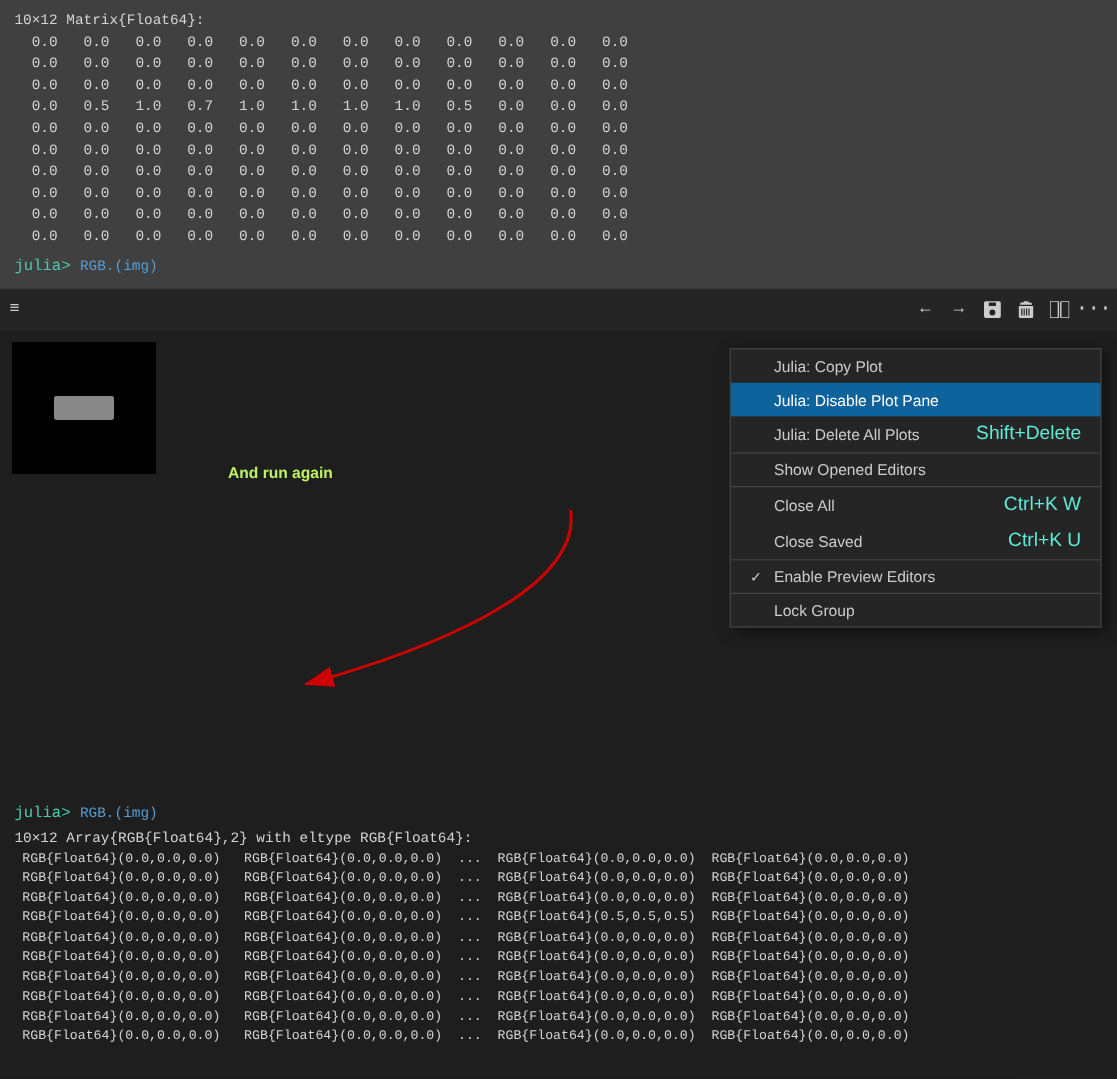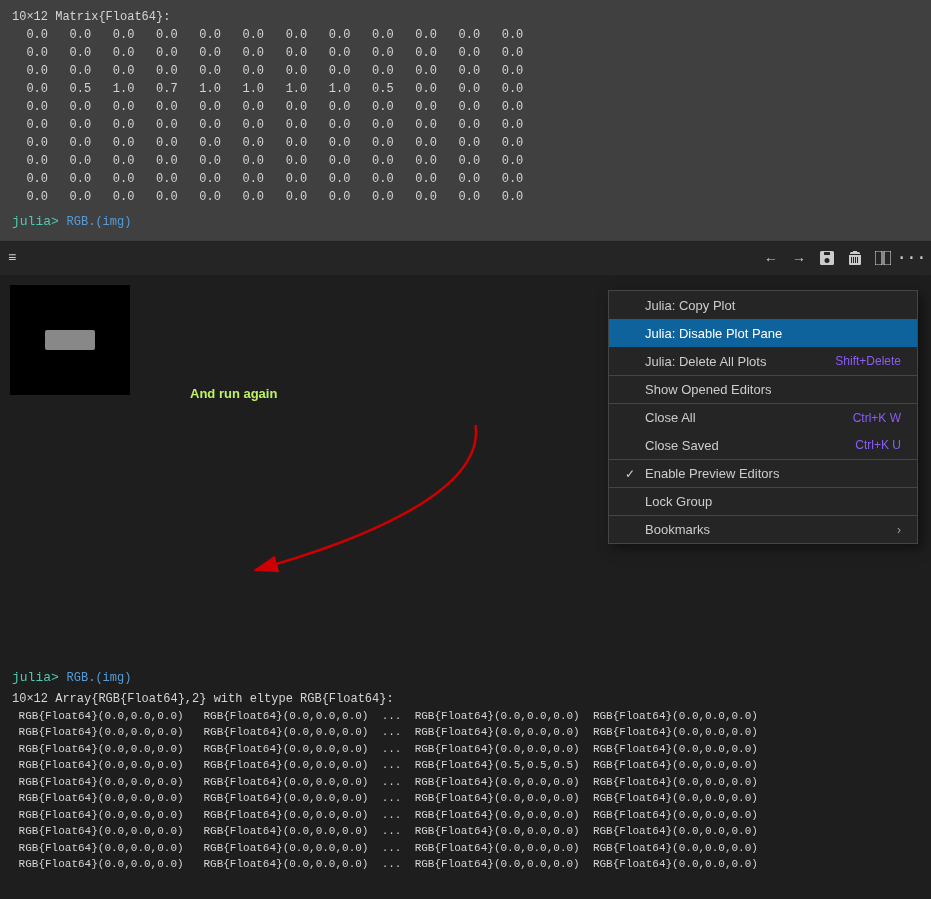--- a/index.html
+++ b/index.html
@@ -154,22 +154,22 @@
     .menu-item.active {
       background: #0e639c;
       color: #ffffff;
     }
 
     .menu-item.separator-above {
       border-top: 1px solid #454545;
     }
 
     .menu-shortcut {
-      color: #8b5cf6;
-      font-size: 12px;
+      color: #5eead4;
+      font-size: 16px;
       margin-left: 20px;
     }
 
     .menu-check {
       margin-right: 6px;
       color: #cccccc;
       font-size: 12px;
       min-width: 14px;
     }
 
@@ -306,25 +306,20 @@
       <span class="menu-shortcut">Ctrl+K U</span>
     </div>
     <div class="menu-item separator-above">
       <span class="menu-check">✓</span>
       <span class="menu-item-label">Enable Preview Editors</span>
     </div>
     <div class="menu-item separator-above">
       <span class="menu-check"></span>
       <span class="menu-item-label">Lock Group</span>
     </div>
-    <div class="menu-item separator-above">
-      <span class="menu-check"></span>
-      <span class="menu-item-label">Bookmarks</span>
-      <span class="menu-arrow">›</span>
-    </div>
   </div>
 
 <div class="bottom-terminal" style="position: absolute; bottom: 0; left: 0; right: 0; top: 660px; overflow: hidden;">
   <div style="margin-bottom: 2px;">
     <span class="julia-prompt">julia&gt; </span><span style="color: #569cd6;">RGB.(img)</span>
   </div>
   <div class="rgb-line" style="font-size: 12px; color: #d4d4d4;">10×12 Array{RGB{Float64},2} with eltype RGB{Float64}:</div>
   <div id="rgb-rows-container">
       <div class="rgb-line" style="font-size: 11px; color: rgb(212, 212, 212);"> RGB{Float64}(0.0,0.0,0.0)   RGB{Float64}(0.0,0.0,0.0)  ...  RGB{Float64}(0.0,0.0,0.0)  RGB{Float64}(0.0,0.0,0.0)</div>
       <div class="rgb-line" style="font-size: 11px; color: rgb(212, 212, 212);"> RGB{Float64}(0.0,0.0,0.0)   RGB{Float64}(0.0,0.0,0.0)  ...  RGB{Float64}(0.0,0.0,0.0)  RGB{Float64}(0.0,0.0,0.0)</div>

